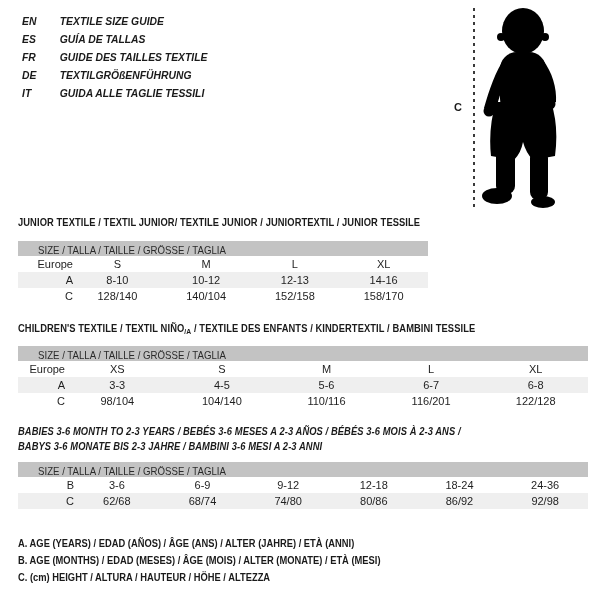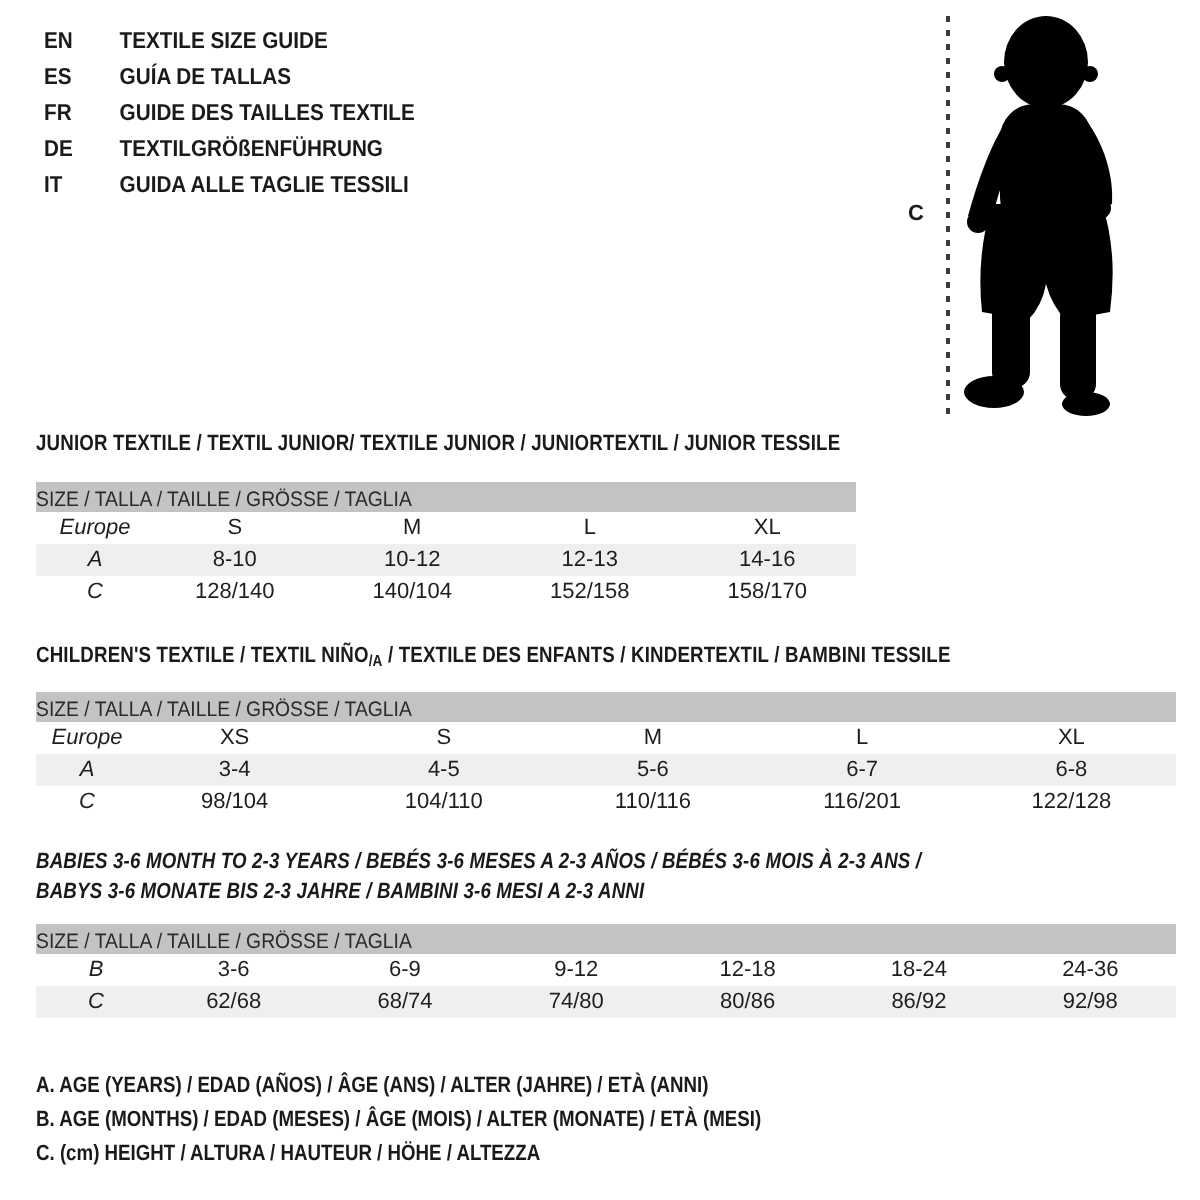--- a/index.html
+++ b/index.html
@@ -8,45 +8,45 @@
     position: relative;
     background: #ffffff;
     font-family: "Liberation Sans", sans-serif;
     color: #1a1a1a;
     overflow: hidden;
   }
   .abs { position: absolute; }
   .cond { transform: scaleX(0.85); transform-origin: 0 0; white-space: nowrap; }
 
   
-  .lang-list { left: 22px; top: 12px; }
+  .lang-list { left: 22px; top: 12px; font-style: italic; }
   .lang-row { display: flex; line-height: 18px; font-size: 11.5px; font-weight: bold;
               transform: scaleX(0.9); transform-origin: 0 0; white-space: nowrap; }
   .lang-code { width: 42px; flex: none; }
 
   
   .height-line { left: 473px; top: 8px; width: 2px; height: 202px;
     background: repeating-linear-gradient(to bottom, #3a3a3a 0 3px, transparent 3px 7px); }
   .height-label { left: 454px; top: 101px; font-size: 11px; font-weight: bold; }
   .baby-svg { left: 481px; top: 6px; }
 
   
   .sec-title { font-size: 11px; font-weight: bold; letter-spacing: 0.1px; }
   .sec-title .sub { font-size: 8px; position: relative; top: 2px; }
 
   
   .table-block { position: absolute; }
   .size-bar { height: 15px; line-height: 15px; background: var(--bar, #c3c3c3);
-              padding-left: 0; overflow: hidden; }
+              padding-left: 20px; overflow: hidden; }
   .size-bar-text { display: inline-block; font-size: 10.5px; color: #2a2a2a;
                    transform: scaleX(0.92); transform-origin: 0 0; white-space: nowrap; }
   table.size-table { border-collapse: collapse; table-layout: fixed; width: 100%; }
   table.size-table td { height: 16px; line-height: 16px; padding: 0;
                         font-size: 11px; text-align: center; color: #1e1e1e; }
-  table.size-table td.lbl { text-align: center; padding-left: 4px; font-style: italic; }
+  table.size-table td.lbl { text-align: right; padding-left: 4px; }
   tr.alt td { background: var(--alt, #efefef); }
 
   
   .footnote { line-height: 17px; font-size: 11px; font-weight: bold; }
 </style>
 </head>
 <body>
 
 <div class="abs lang-list">
   <div class="lang-row">
@@ -148,30 +148,30 @@
       <tr>
         <td class="lbl">Europe</td>
         <td>XS</td>
         <td>S</td>
         <td>M</td>
         <td>L</td>
         <td>XL</td>
       </tr>
       <tr class="alt">
         <td class="lbl">A</td>
-        <td>3-4</td>
+        <td>3-3</td>
         <td>4-5</td>
         <td>5-6</td>
         <td>6-7</td>
         <td>6-8</td>
       </tr>
       <tr>
         <td class="lbl">C</td>
         <td>98/104</td>
-        <td>104/110</td>
+        <td>104/140</td>
         <td>110/116</td>
         <td>116/201</td>
         <td>122/128</td>
       </tr>
     </tbody>
   </table>
 </div>
 
 <div class="abs" style="left:18px; top:424px; line-height:15px;font-style:italic;">
   <div class="sec-title cond">BABIES 3-6 MONTH TO 2-3 YEARS / BEBÉS 3-6 MESES A 2-3 AÑOS / BÉBÉS 3-6 MOIS À 2-3 ANS /</div>

